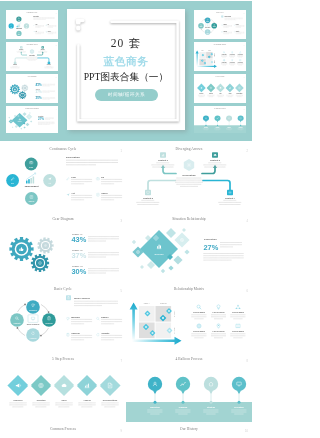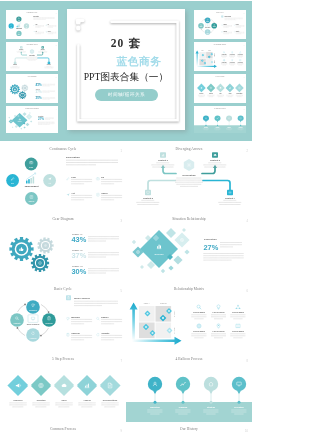--- a/index.html
+++ b/index.html
@@ -8,22 +8,22 @@
   .thumb{position:absolute;background:#fff;overflow:hidden;}
   .thumbL{left:6px;width:52px;}
   .thumbR{left:194px;width:52px;}
   .titlecard{position:absolute;left:67px;top:9px;width:118px;height:121px;background:#fff;
     box-shadow:1.5px 2px 4px rgba(125,125,125,0.33);}
   .tc-frame{position:absolute;left:0;top:0;width:118px;height:121px;
     filter:drop-shadow(0.8px 1.1px 1.1px rgba(140,140,140,0.70));}
   .tc-deco{position:absolute;left:8px;top:8px;width:15px;height:14px;
     filter:drop-shadow(0.9px 1.1px 1.2px rgba(150,150,150,0.62));}
   .t-n{position:absolute;left:0;width:118px;text-align:center;font-family:"Liberation Serif",serif;}
-  .t1{top:27px;font-size:11.5px;font-weight:700;color:#2f2f2f;letter-spacing:1.2px;}
-  .t2{top:45.5px;font-size:10.8px;font-weight:700;color:#a3dcea;letter-spacing:0.4px;padding-left:13px;}
+  .t1{top:27px;font-size:11.5px;font-weight:400;color:#2f2f2f;letter-spacing:1.2px;}
+  .t2{top:45.5px;font-size:10.8px;font-weight:700;color:#a3dcea;letter-spacing:0.4px;}
   .t3{top:61.5px;font-size:9.7px;font-weight:400;color:#222;letter-spacing:0px;}
   .t4{position:absolute;left:28px;top:79.5px;width:63px;height:12px;border-radius:6px;background:#94cdcb;
       color:#ffffff;font-size:4.6px;text-align:center;line-height:12px;letter-spacing:0.5px;}
 
   
   .slide{position:absolute;overflow:hidden;background:#fff;}
   .slide svg, .thumb svg{display:block;width:100%;height:100%;}
   svg text{font-family:"Liberation Sans",sans-serif;}
   .st{font-family:"Liberation Serif",serif;fill:#7a7a7a;font-size:3.5px;letter-spacing:0.1px;}
   .pn{fill:#cfcfcf;font-size:2.6px;}

